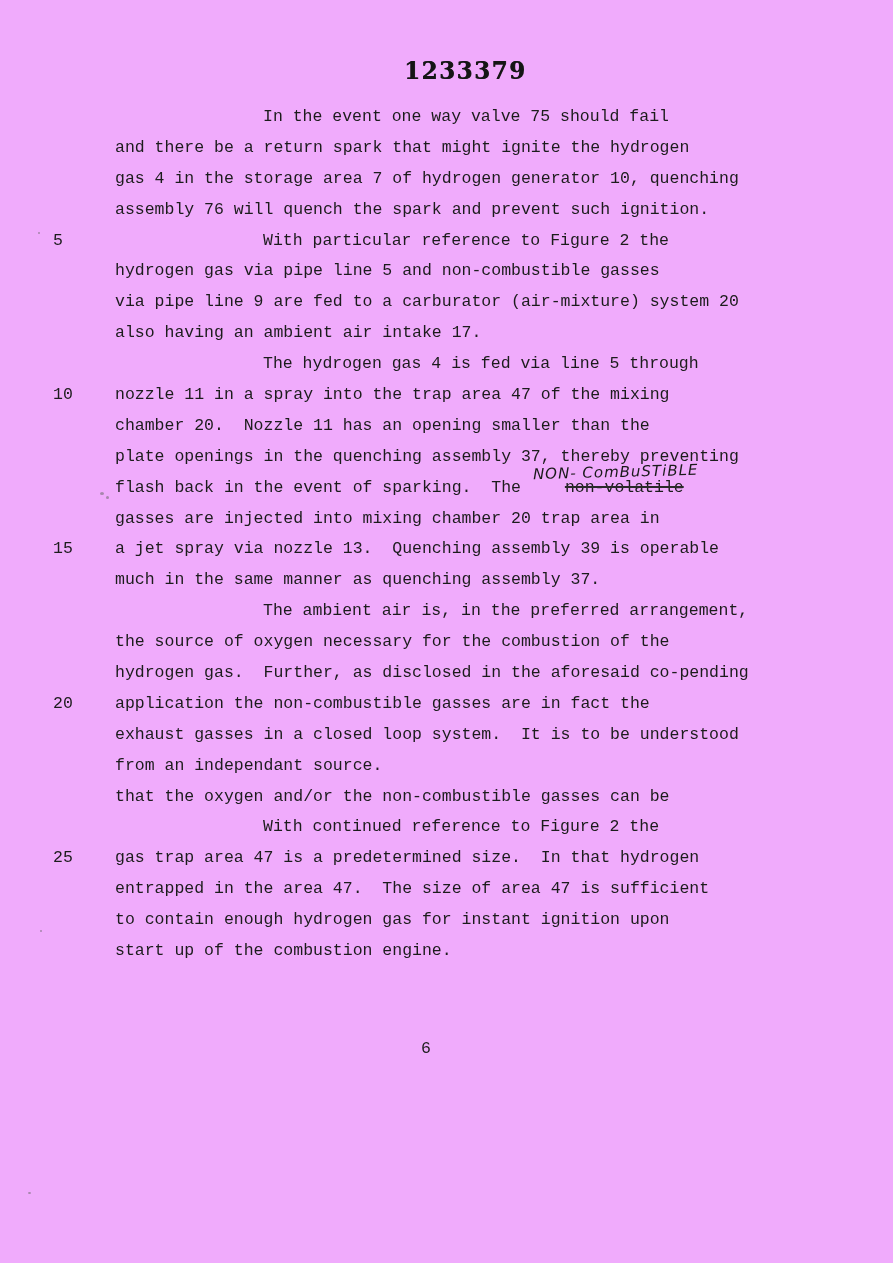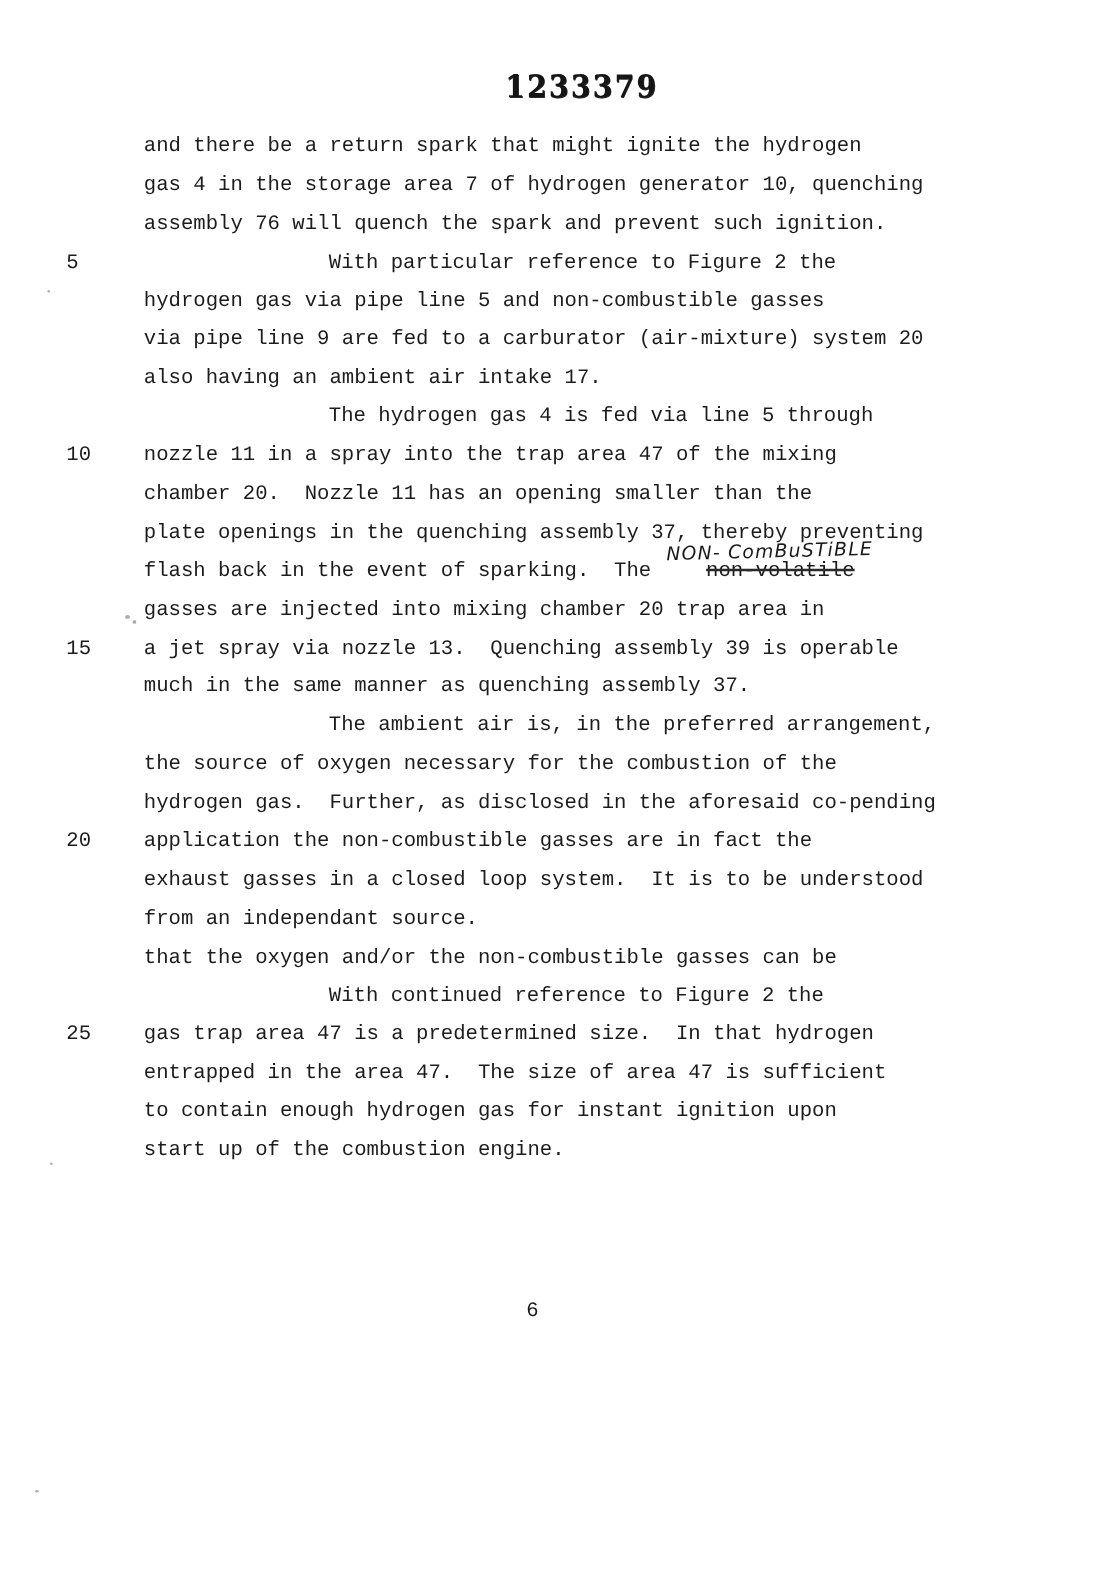--- a/index.html
+++ b/index.html
@@ -1,21 +1,21 @@
 <!DOCTYPE html>
 <html><head>
 <meta charset="utf-8">
 <style>
   html, body { margin: 0; padding: 0; background: #d9d9d9; }
   .page {
     position: relative;
     width: 893px;
     height: 1263px;
     margin: 0 auto;
-    background: #ffffff;
+    background: #f0abfc;
     font-family: "Liberation Mono", monospace;
     color: #1c1c1c;
     overflow: hidden;
   }
   .stamp {
     position: absolute;
     top: 56px;
     left: 404px;
     font-family: "DejaVu Serif", serif;
     font-weight: 700;
@@ -83,20 +83,21 @@
   .a4 { left: 40px;  top: 930px; width: 2px; height: 2px; }
   .a5 { left: 28px;  top: 1192px; width: 3px; height: 2px; }
 </style>
 </head>
 <body>
 
 <div class="page">
   <div class="stamp">1233379</div>
 
   <div class="text-block">
+      <div class="line"><span class="indent"><span>In the event one way valve 75 should fail</span></span></div>
       <div class="line"><span><span>and there be a return spark that might ignite the hydrogen</span></span></div>
       <div class="line"><span><span>gas 4 in the storage area 7 of hydrogen generator 10, quenching</span></span></div>
       <div class="line"><span><span>assembly 76 will quench the spark and prevent such ignition.</span></span></div>
       <div class="line"><span class="margin-num">5</span><span class="indent"><span>With particular reference to Figure 2 the</span></span></div>
       <div class="line"><span><span>hydrogen gas via pipe line 5 and non-combustible gasses</span></span></div>
       <div class="line"><span><span>via pipe line 9 are fed to a carburator (air-mixture) system 20</span></span></div>
       <div class="line"><span><span>also having an ambient air intake 17.</span></span></div>
       <div class="line"><span class="indent"><span>The hydrogen gas 4 is fed via line 5 through</span></span></div>
       <div class="line"><span class="margin-num">10</span><span><span>nozzle 11 in a spray into the trap area 47 of the mixing</span></span></div>
       <div class="line"><span><span>chamber 20.  Nozzle 11 has an opening smaller than the</span></span></div>

